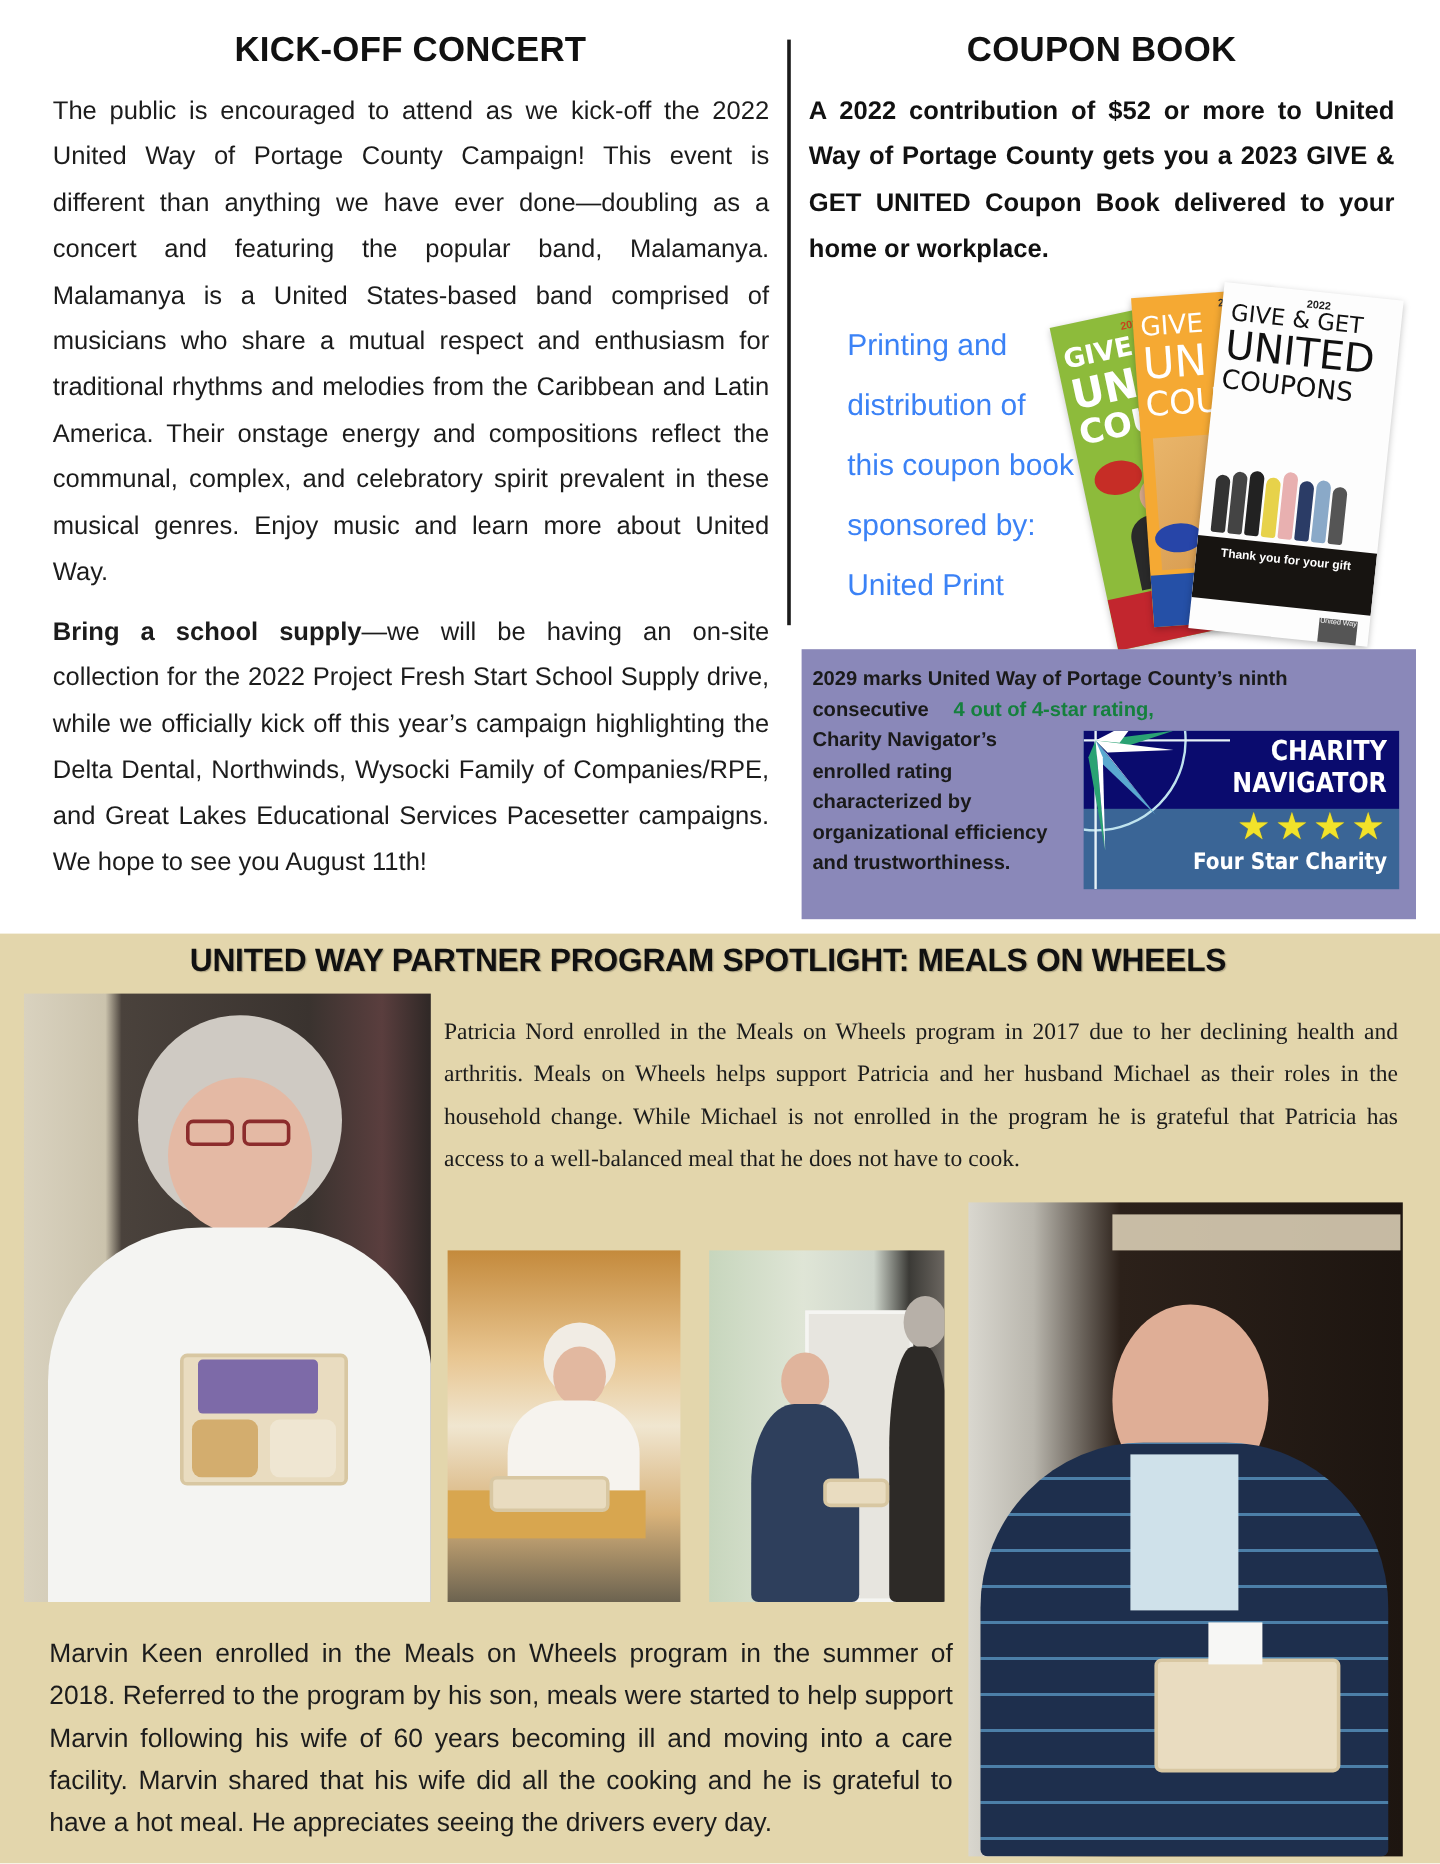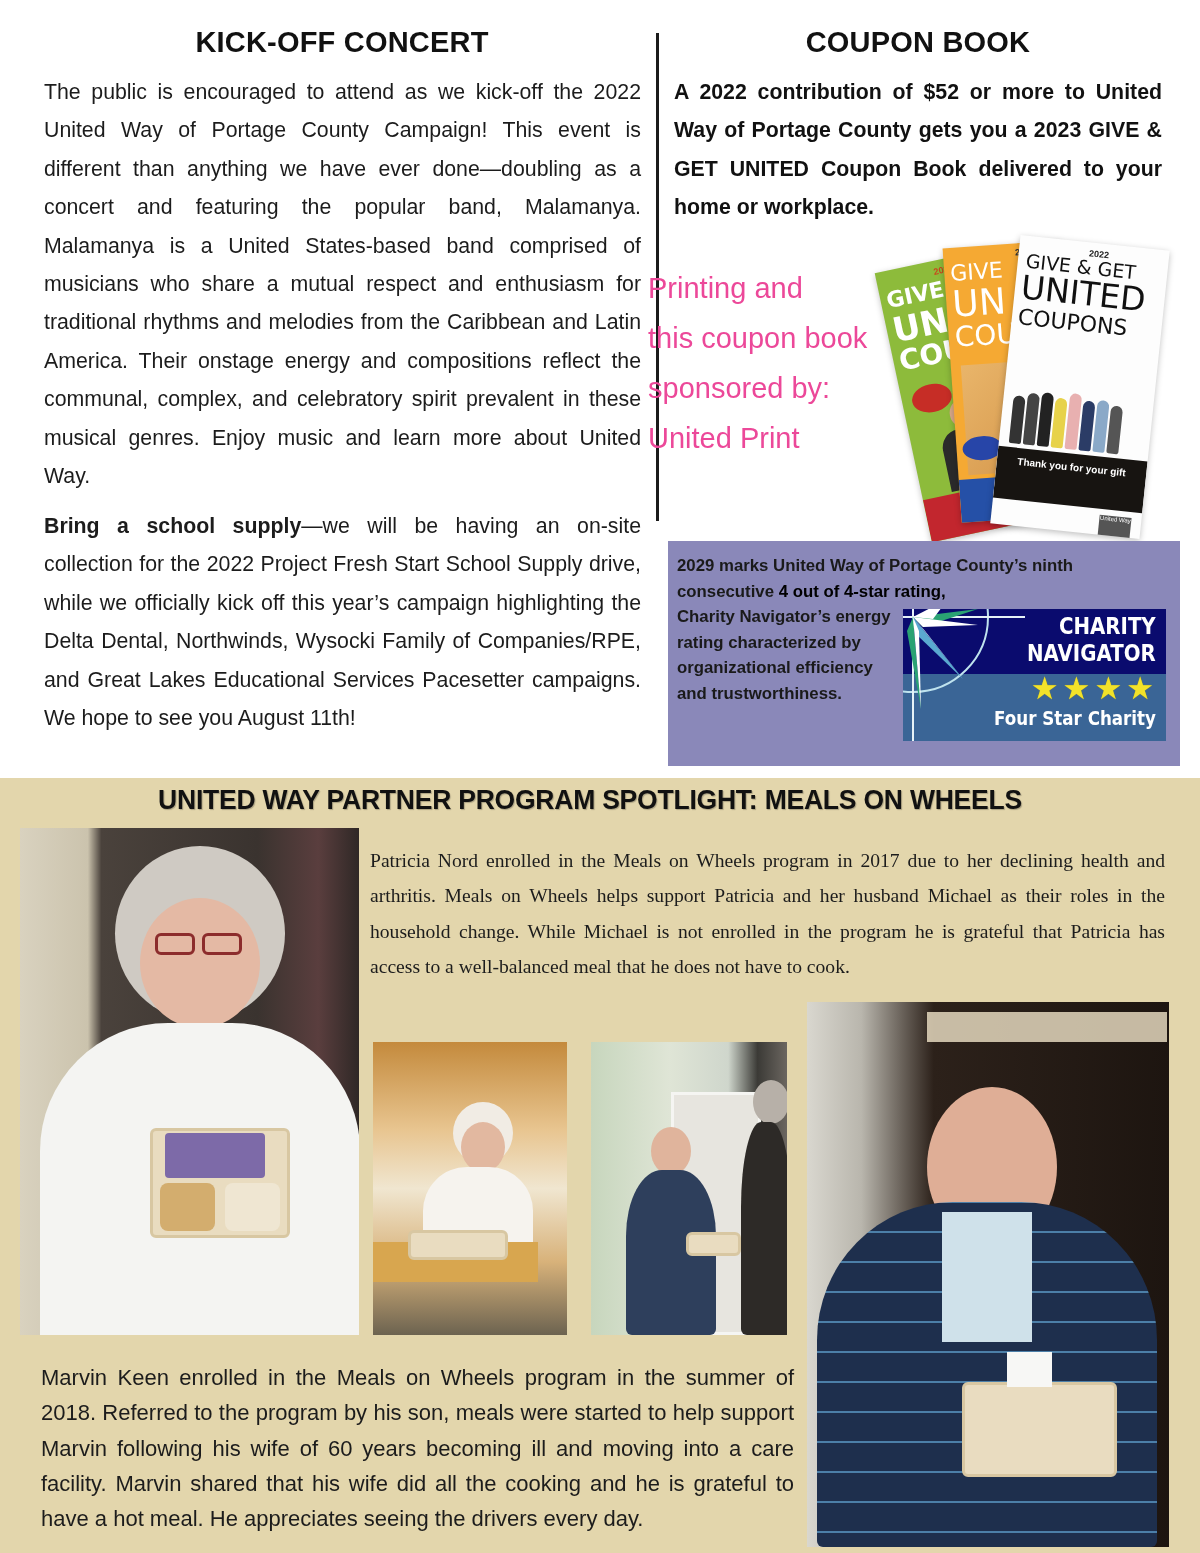--- a/index.html
+++ b/index.html
@@ -15,40 +15,40 @@
     #kick-p1 { left: 44px; top: 73px; width: 597px; }
     #kick-p2 { left: 44px; top: 507px; width: 597px; }
     .bold { font-weight: bold; }
 
     
     #divider { left: 656px; top: 33px; width: 3px; height: 488px; background: #1b1b1b; }
 
     
     #coupon-title { left: 674px; top: 26px; width: 488px; }
     #coupon-p1 { left: 674px; top: 73px; width: 488px; font-weight: bold; font-size: 21.3px; line-height: 38.4px; text-align: justify; color: #111; }
-    #coupon-sponsor { left: 648px; top: 263px; width: 220px; font-size: 29px; line-height: 50px; color: #ec4899; }
+    #coupon-sponsor { left: 706px; top: 263px; width: 220px; font-size: 25px; line-height: 50px; color: #3b82f6; }
 
     
     #coupon-images { left: 890px; top: 236px; width: 290px; height: 300px; }
     .book { position: absolute; width: 118px; height: 275px; box-shadow: 0 2px 6px rgba(0,0,0,0.25); overflow: hidden; }
     .book.green { left: 12px; top: 22px; background: #8dbb3b; transform: rotate(-12deg); }
     .book.orange { left: 62px; top: 8px; background: #f5a933; transform: rotate(-4deg); }
     .book.white { left: 115px; top: 6px; width: 150px; height: 290px; background: #fdfdfd; transform: rotate(6deg); }
     .book .yr { position: absolute; font-size: 9px; font-weight: bold; }
     .book .t1 { position: absolute; left: 6px; font-family: "DejaVu Sans", sans-serif; color: #fff; font-weight: bold; font-size: 22px; line-height: 23px; }
     .book.white .t1 { color: #111; font-weight: normal; }
     .book .band { position: absolute; left: 0; right: 0; height: 52px; }
     .book .band-txt { color: #fff; font-size: 10px; font-weight: bold; text-align: center; padding-top: 8px; }
     .people { position: absolute; left: 10px; top: 148px; width: 130px; height: 60px; }
     .person { position: absolute; bottom: 0; width: 12px; border-radius: 6px 6px 2px 2px; }
 
     
     #charity-box { left: 668px; top: 541px; width: 512px; height: 225px; background: #8a88b9; }
     #charity-text { left: 677px; top: 553px; width: 480px; font-weight: bold; font-size: 16.8px; line-height: 25.5px; color: #1a1a1a; }
-    #charity-text .hl { color: #000000; }
+    #charity-text .hl { color: #15803d; margin-left: 16px; }
     #charity-text .narrow { display: block; width: 215px; }
     #cn-logo { left: 903px; top: 609px; width: 263px; height: 132px; background: #3a6596; overflow: hidden; }
     #cn-logo .navy { position: absolute; left: 0; top: 0; width: 263px; height: 65px; background: #0a0b6e; }
     #cn-logo .cn-title { position: absolute; right: 10px; top: 4px; color: #fff; font-family: "DejaVu Sans", sans-serif; font-weight: bold; font-size: 23px; line-height: 27px; text-align: right; transform: scaleX(0.86); transform-origin: right top; }
     #cn-logo .stars { position: absolute; right: 8px; top: 64px; color: #f2e22a; font-size: 31px; line-height: 32px; letter-spacing: 4px; text-shadow: 0 0 1px #a69a10; }
     #cn-logo .fsc { position: absolute; right: 10px; top: 98px; color: #fff; font-family: "DejaVu Sans", sans-serif; font-weight: bold; font-size: 19px; transform: scaleX(0.88); transform-origin: right top; }
     #cn-logo svg { position: absolute; left: 0; top: 0; }
 
     
     #beige { left: 0; top: 778px; width: 1200px; height: 775px; background: #e3d6ac; }
@@ -75,20 +75,21 @@
 <div class="abs h1" id="kick-title">KICK-OFF CONCERT</div>
 <p class="abs body-text" id="kick-p1">The public is encouraged to attend as we kick-off the 2022 United Way of Portage County Campaign! This event is  different than anything we have ever done—doubling as a concert and featuring the popular band, Malamanya. Malamanya is a United States-based band comprised of musicians who share a mutual respect and enthusiasm for traditional rhythms and melodies from the Caribbean and Latin America. Their onstage energy and compositions reflect the communal, complex, and celebratory spirit prevalent in these musical genres. Enjoy music and learn more about United Way.</p>
 <p class="abs body-text last-left" id="kick-p2"><span class="bold">Bring a school supply</span><span>—we will be having an on-site collection for the 2022 Project Fresh Start School Supply drive, while we officially kick off this year’s campaign highlighting the Delta Dental, Northwinds, Wysocki Family of Companies/RPE, and Great Lakes Educational Services Pacesetter campaigns. We hope to see you August 11th!</span></p>
 
 <div class="abs" id="divider"></div>
 
 <div class="abs h1" id="coupon-title">COUPON BOOK</div>
 <p class="abs last-left" id="coupon-p1">A 2022 contribution of $52 or more to United Way of Portage County gets you a 2023 GIVE &amp; GET UNITED Coupon Book delivered to your home or workplace.</p>
 <div class="abs" id="coupon-sponsor">
   <div>Printing and</div>
+  <div>distribution of</div>
   <div>this coupon book</div>
   <div>sponsored by:</div>
   <div>United Print</div>
 </div>
 
 <div class="abs" id="coupon-images">
   <div class="book green">
     <span class="yr" style="left:58px;top:6px;color:#c9471c;">2020</span>
     <div class="t1" style="top:18px;">GIVE &amp;</div>
     <div class="t1" style="top:42px;font-size:34px;line-height:36px;">UNIT</div>
@@ -125,21 +126,21 @@
     <div class="band" style="top:212px;background:#171411;">
       <div class="band-txt">Thank you for your gift</div>
     </div>
     <div style="position:absolute;right:10px;top:270px;width:32px;height:22px;background:#555;color:#fff;font-size:6px;text-align:center;">United Way</div>
   </div>
 </div>
 
 <div class="abs" id="charity-box"></div>
 <div class="abs" id="charity-text">
   <span>2029 marks United Way of Portage County’s ninth consecutive </span><span class="hl">4 out of 4-star rating,</span>
-  <span class="narrow">Charity Navigator’s energy rating characterized by organizational efficiency and trustworthiness.</span>
+  <span class="narrow">Charity Navigator’s enrolled rating characterized by organizational efficiency and trustworthiness.</span>
 </div>
 <div class="abs" id="cn-logo">
   <div class="navy"></div>
   <svg width="263" height="132" viewBox="0 0 263 132">
     <circle cx="10" cy="8" r="75" fill="none" stroke="#bfe3ee" stroke-width="2"></circle>
     <line x1="10" y1="-10" x2="10" y2="132" stroke="#e6f2f7" stroke-width="2"></line>
     <line x1="-10" y1="8" x2="122" y2="8" stroke="#e6f2f7" stroke-width="2"></line>
     <polygon points="10,8 75,0 20,18" fill="#2aa273"></polygon>
     <polygon points="10,8 75,16 20,18" fill="#ffffff"></polygon>
     <polygon points="10,8 60,70 22,22" fill="#ffffff"></polygon>

